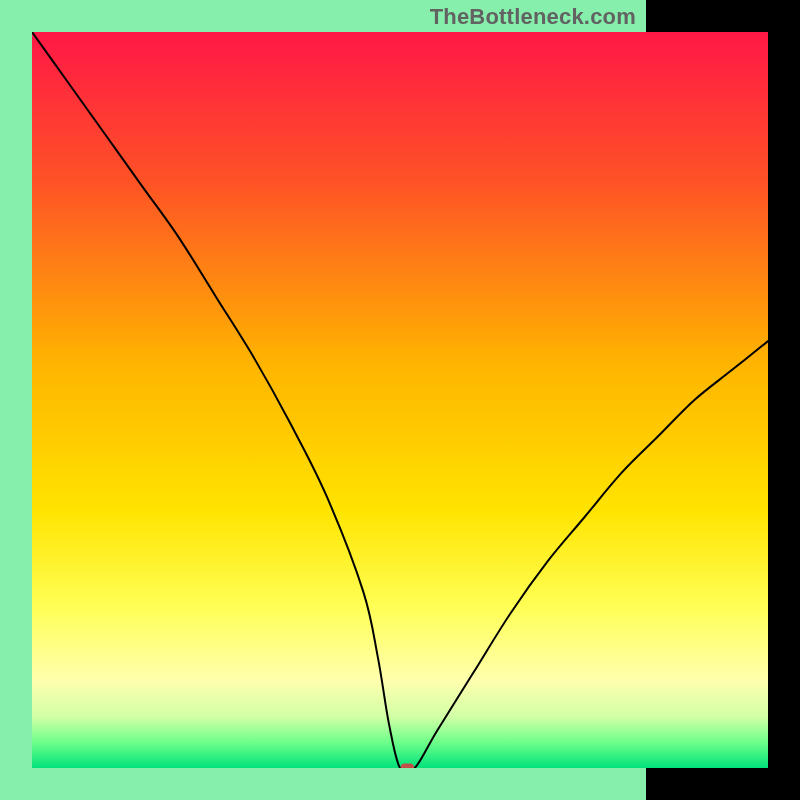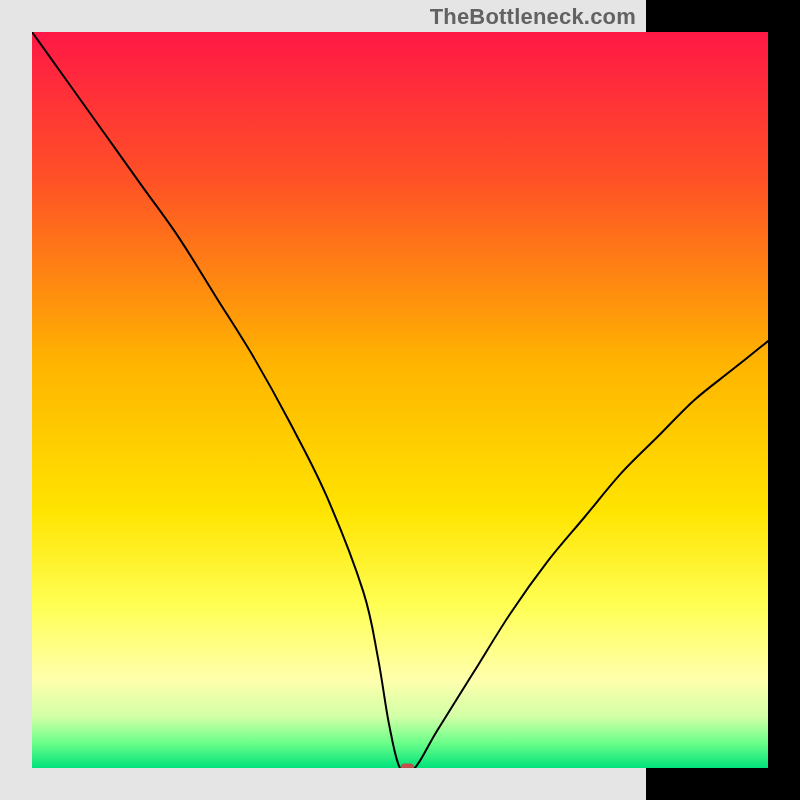--- a/index.html
+++ b/index.html
@@ -8,21 +8,21 @@
     width: 800px;
     height: 800px;
     overflow: hidden;
     background: #000;
     font-family: Arial, Helvetica, sans-serif;
   }
   .frame {
     position: relative;
     width: 646px;
     height: 800px;
-    background: #e5e5e5;
+    background: #86efac;
     text-align: center;
   }
   .watermark {
     position: absolute;
     top: 4px;
     right: 10px;
     color: #626262;
     font-size: 22px;
     font-weight: 600;
     letter-spacing: 0.2px;

